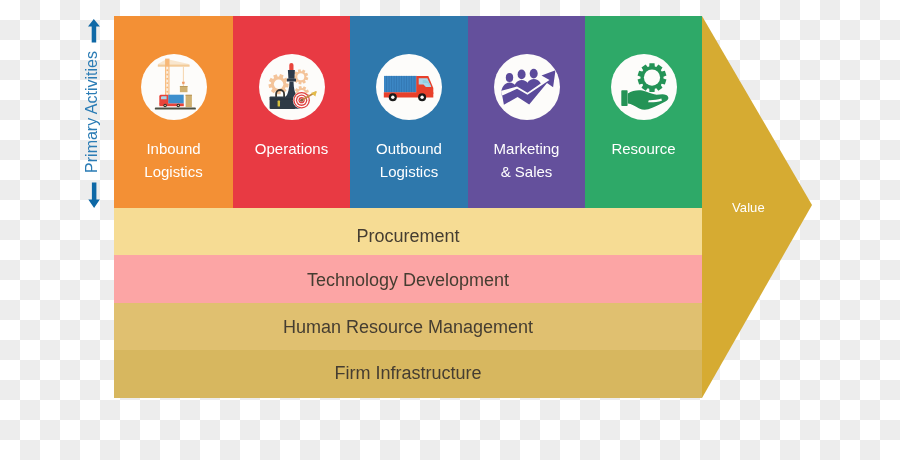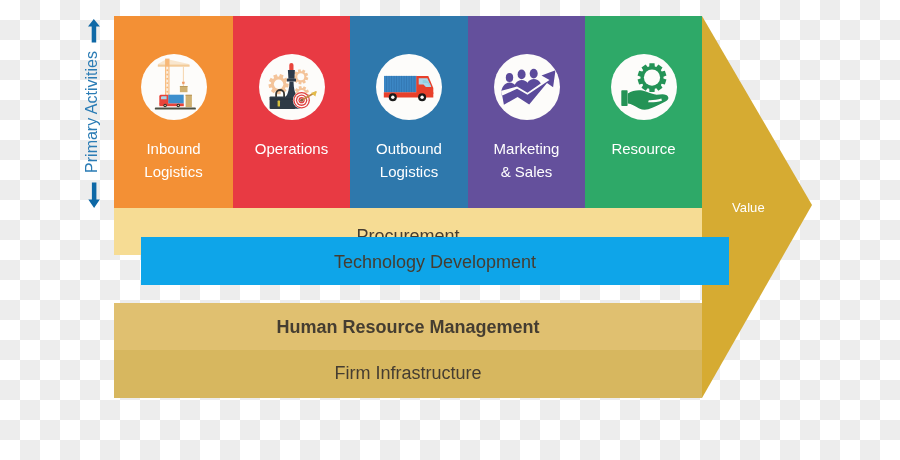--- a/index.html
+++ b/index.html
@@ -232,24 +232,24 @@
 </svg>
         </div>
         <div class="plabel" style="color: rgb(255, 255, 255);"><span>Resource</span></div>
       </div>
     </div>
 
   <div id="support-wrap">
       <div class="support-row" style="top: 208px; height: 47px; background: rgb(246, 220, 148);">
         <div class="slabel" style="color: rgb(69, 61, 49); top: 20.62px;">Procurement</div>
       </div>
-      <div class="support-row" style="top: 237px; height: 48px; background: #0ea5e9; margin-left: 27px;">
+      <div class="support-row" style="top: 255px; height: 48px; background: #fca5a5;">
         <div class="slabel" style="color: rgb(69, 61, 49); top: 17.92px;">Technology Development</div>
       </div>
-      <div class="support-row" style="top: 303px; height: 47px; background: rgb(224, 192, 112); font-weight: bold;">
+      <div class="support-row" style="top: 303px; height: 47px; background: rgb(224, 192, 112);">
         <div class="slabel" style="color: rgb(69, 61, 49); top: 16.92px;">Human Resource Management</div>
       </div>
       <div class="support-row" style="top: 350px; height: 48px; background: rgb(215, 183, 95);">
         <div class="slabel" style="color: rgb(69, 61, 49); top: 16.42px; text-align: center;">Firm Infrastructure</div>
       </div>
     </div>
 
   <div class="primary-axis">
     <svg width="26" height="196" viewBox="0 0 26 196">
       <path d="M11.8 5.0 L17.9 12.6 H14.2 V28.6 H9.7 V12.6 H6.0 Z" fill="#0E68A6"></path>

